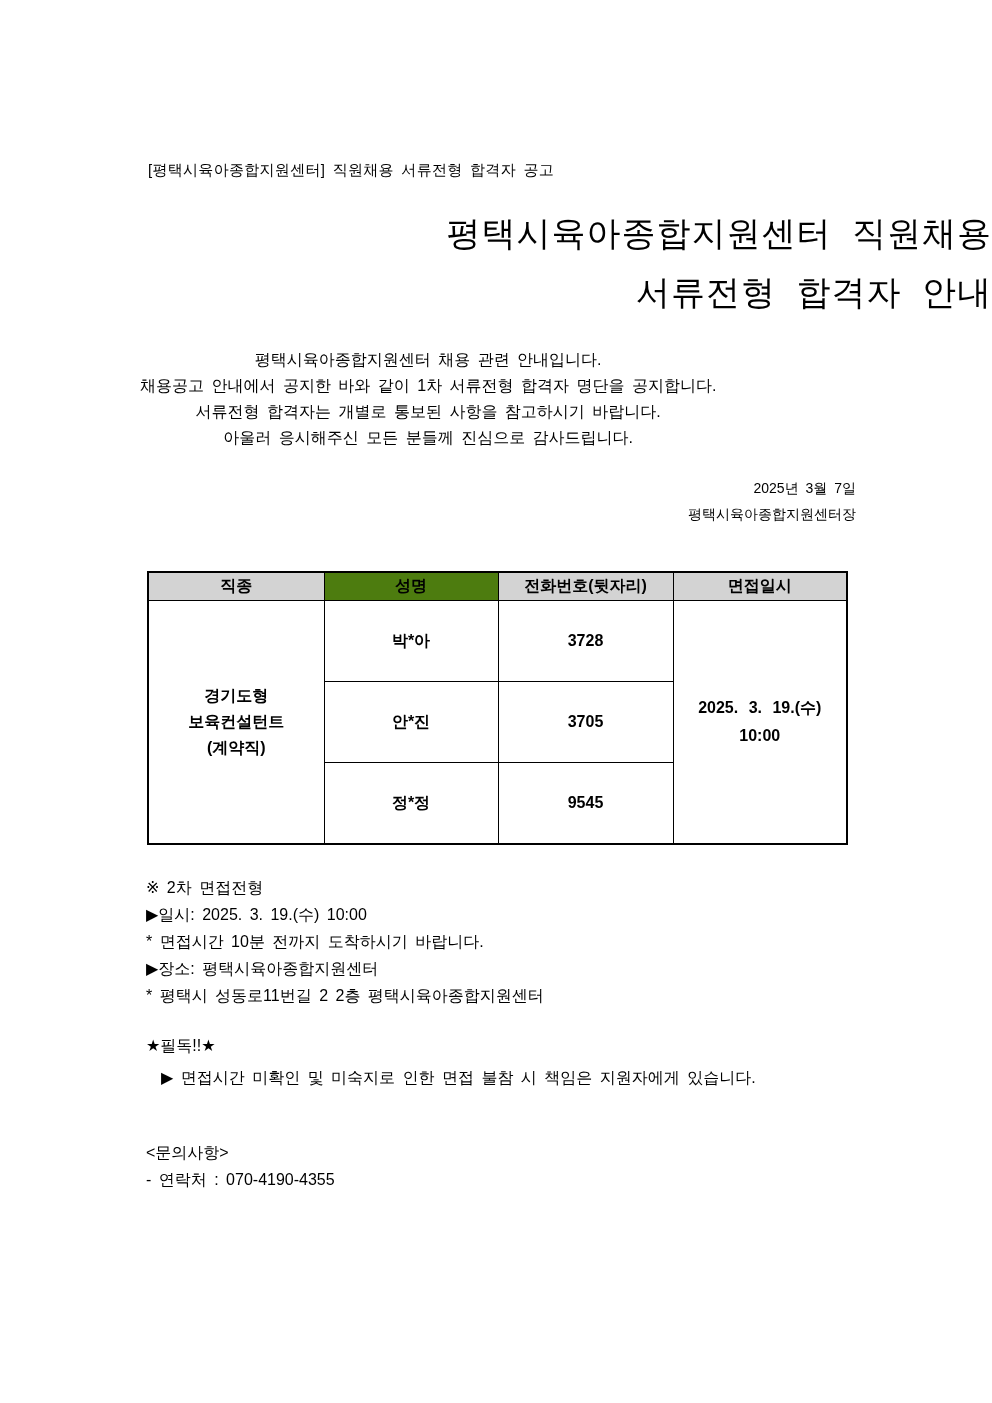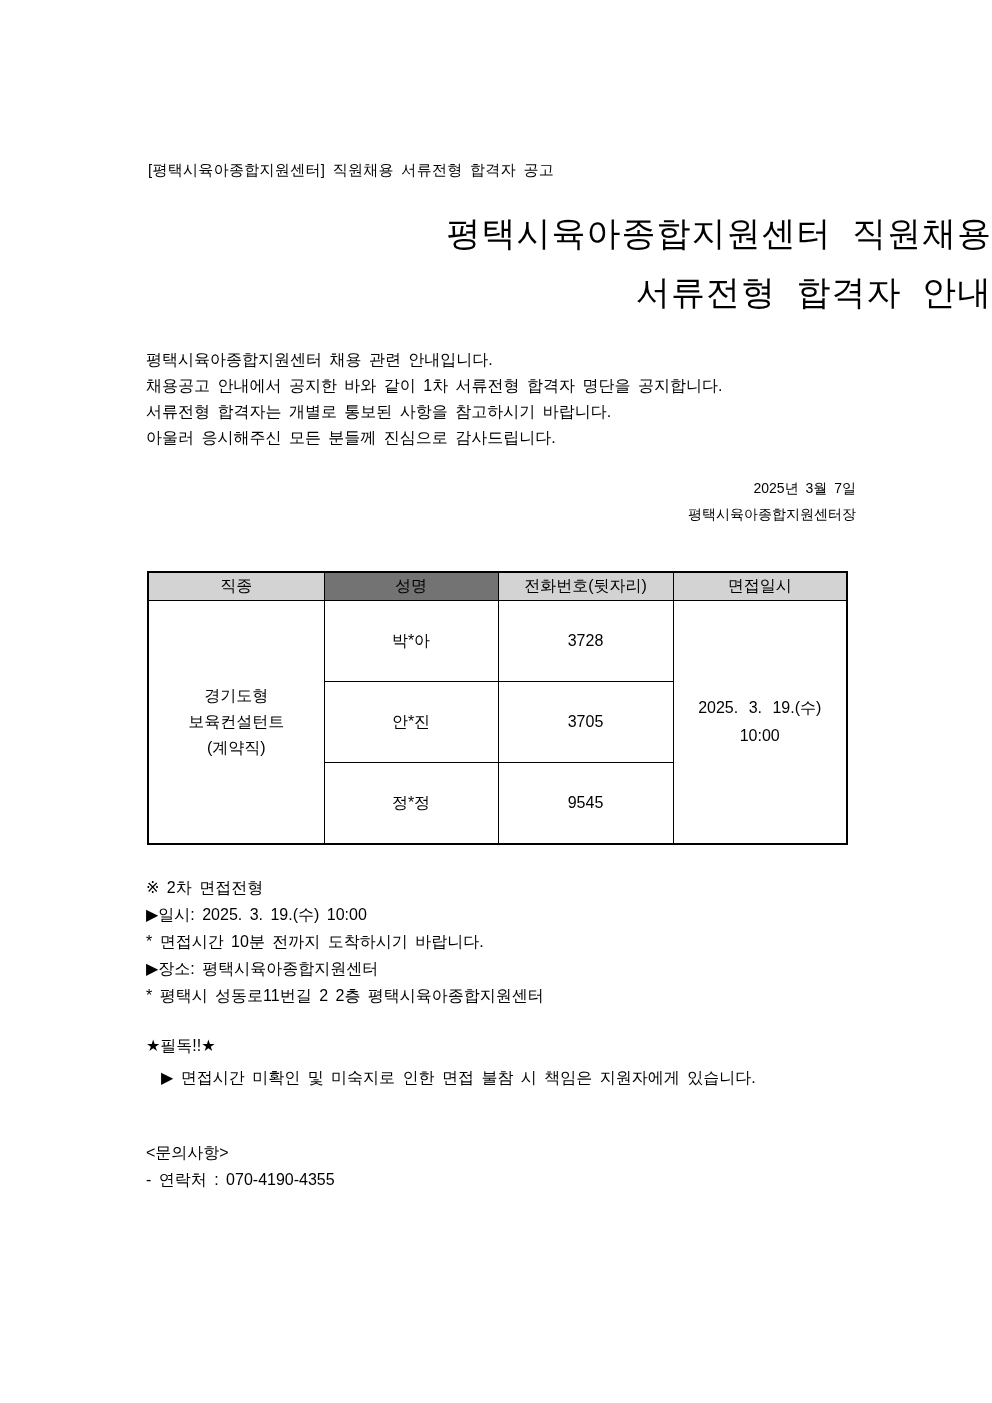--- a/index.html
+++ b/index.html
@@ -22,43 +22,43 @@
   .doc-title {
     position: absolute;
     left: 0; top: 204px; width: 992px;
     text-align: right;
     font-size: 34px; line-height: 59px;
     word-spacing: 10px;
     letter-spacing: 1px;
   }
   .intro {
     position: absolute;
-    left: 146px; top: 347px;
-    font-size: 16px; line-height: 26px;
+    left: 140px; top: 347px;
+    font-size: 16px; line-height: 26px; text-align: center;
   }
   .date-block {
     position: absolute;
     right: 136px; top: 475px;
     text-align: right;
     font-size: 14px; line-height: 26px;
   }
   table.applicants {
     position: absolute;
     left: 147px; top: 571px;
     border-collapse: collapse;
     table-layout: fixed;
     font-size: 16px;
     border: 2px solid #000;
   }
   table.applicants th, table.applicants td {
     border: 1.5px solid #000;
     text-align: center;
     vertical-align: middle;
     padding: 0;
-    font-weight: normal;
+    font-weight: bold;
   }
   table.applicants th { height: 27px; }
   table.applicants td.body-row { height: 80px; }
   .job-cell div { line-height: 26px; }
   .interview-cell div { line-height: 28px; }
   .interview-cell { word-spacing: 6px; }
   .notes {
     position: absolute;
     left: 146px; top: 874px;
     font-size: 16px; line-height: 27px;
@@ -111,21 +111,21 @@
   <table class="applicants">
     <colgroup>
       <col style="width:176px">
       <col style="width:174px">
       <col style="width:175px">
       <col style="width:174px">
     </colgroup>
     <thead>
       <tr>
         <th class="hdr" style="background: rgb(211, 211, 211);">직종</th>
-        <th class="hdr" style="background: #737373;">성명</th>
+        <th class="hdr" style="background: #4d7c0f;">성명</th>
         <th class="hdr" style="background: rgb(211, 211, 211);">전화번호(뒷자리)</th>
         <th class="hdr" style="background: rgb(211, 211, 211);">면접일시</th>
       </tr>
     </thead>
     <tbody>
       <tr>
         <td class="body-row job-cell" rowspan="3">
           <div>경기도형</div>
           <div>보육컨설턴트</div>
           <div>(계약직)</div>

